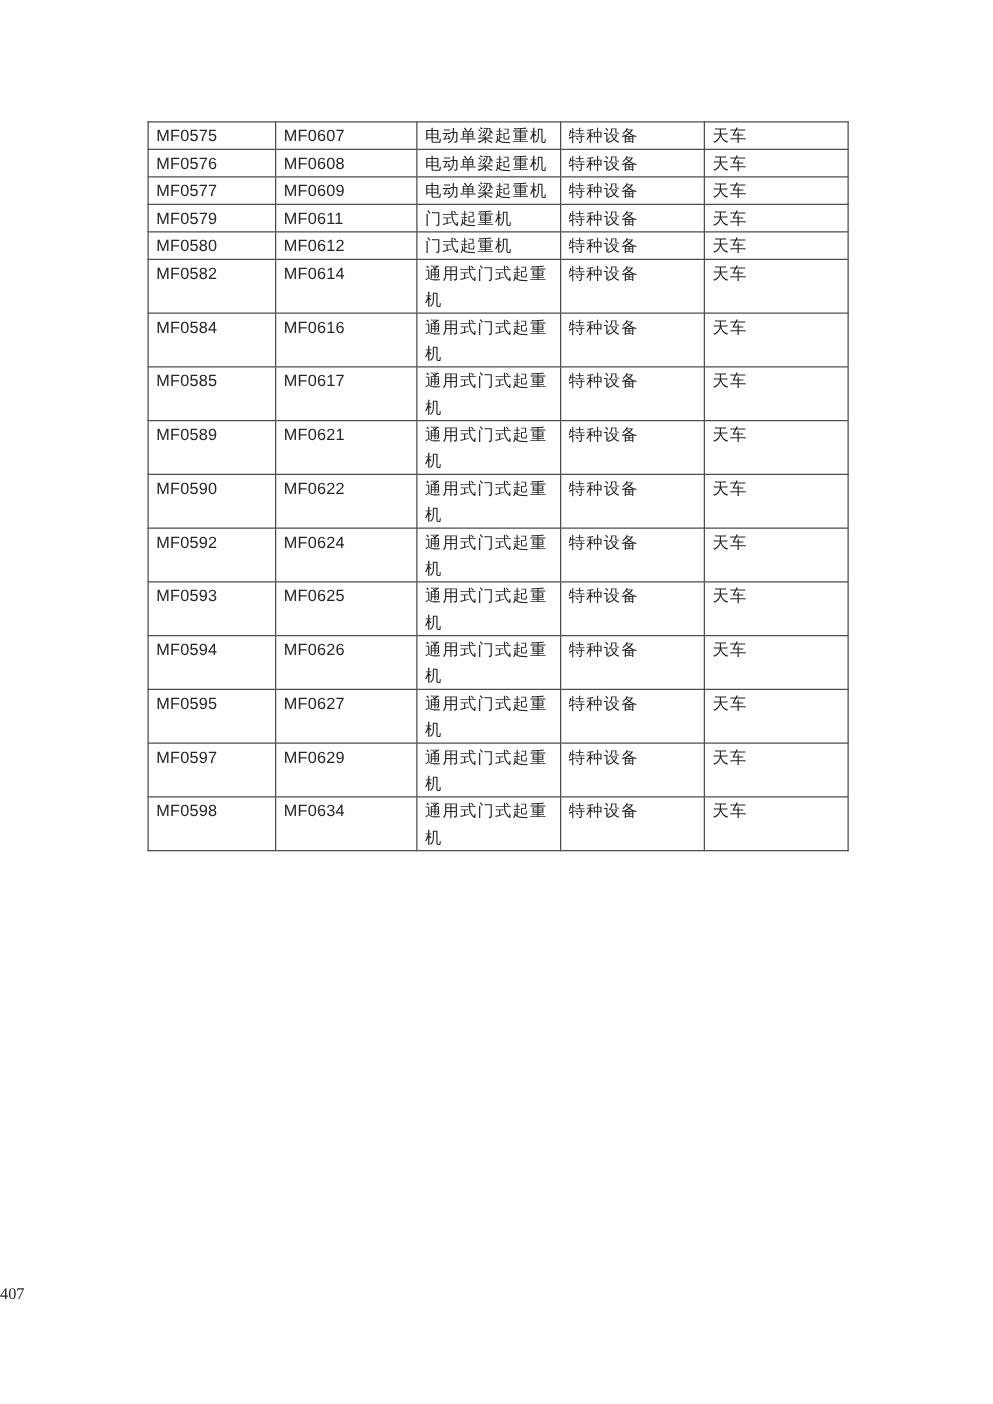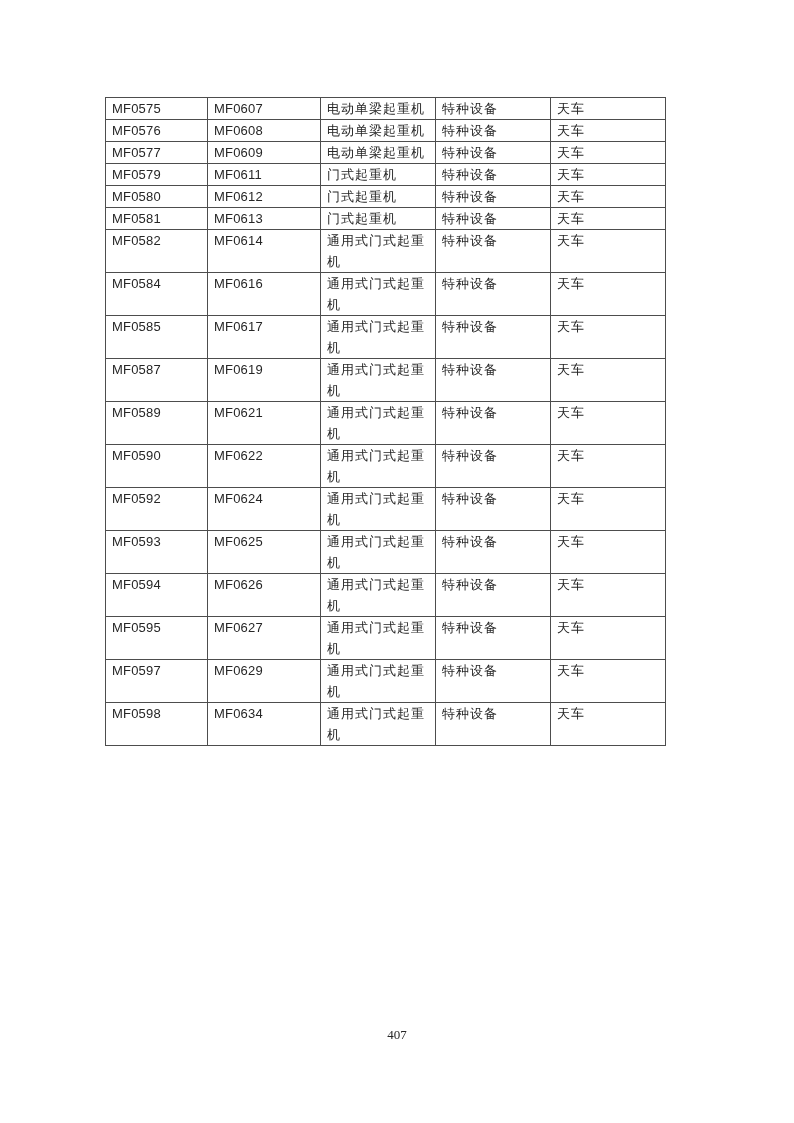--- a/index.html
+++ b/index.html
@@ -7,21 +7,21 @@
     position: relative;
     width: 794px;
     height: 1123px;
     background: var(--background, #ffffff);
     color: var(--text, #262626);
     font-family: "Liberation Sans", "DejaVu Sans", sans-serif;
     overflow: hidden;
   }
   table.data-table {
     position: absolute;
-    left: 105px;
+    left: 118px;
     top: 97px;
     width: 560px;
     border-collapse: collapse;
     table-layout: fixed;
   }
   table.data-table td {
     border: 1px solid var(--border, #4d4d4d);
     box-sizing: border-box;
     padding: 0 6px;
     font-size: 13px;
@@ -39,21 +39,20 @@
     font-family: "Liberation Serif", "DejaVu Serif", serif;
     letter-spacing: 1px;
   }
   tr.lines-1 td { height: 21px; }
   tr.lines-2 td { height: 42px; }
   .page-number {
     position: absolute;
     top: 1027px;
     left: 0;
     width: 100%;
-    text-align: center;
     font-family: "Liberation Serif", "DejaVu Serif", serif;
     font-size: 13px;
     color: var(--text, #262626);
   }
 </style>
 </head>
 <body>
 
 <div class="page">
 
@@ -95,51 +94,37 @@
         <td class="cjk">特种设备</td>
         <td class="cjk">天车</td>
       </tr>
         <tr class="table-row lines-1">
         <td class="code">MF0580</td>
         <td class="code">MF0612</td>
         <td class="cjk">门式起重机</td>
         <td class="cjk">特种设备</td>
         <td class="cjk">天车</td>
       </tr>
-        <tr class="table-row lines-1">
-        <td class="code">MF0581</td>
-        <td class="code">MF0613</td>
-        <td class="cjk">门式起重机</td>
-        <td class="cjk">特种设备</td>
-        <td class="cjk">天车</td>
-      </tr>
         <tr class="table-row lines-2">
         <td class="code">MF0582</td>
         <td class="code">MF0614</td>
         <td class="cjk">通用式门式起重机</td>
         <td class="cjk">特种设备</td>
         <td class="cjk">天车</td>
       </tr>
         <tr class="table-row lines-2">
         <td class="code">MF0584</td>
         <td class="code">MF0616</td>
         <td class="cjk">通用式门式起重机</td>
         <td class="cjk">特种设备</td>
         <td class="cjk">天车</td>
       </tr>
         <tr class="table-row lines-2">
         <td class="code">MF0585</td>
         <td class="code">MF0617</td>
-        <td class="cjk">通用式门式起重机</td>
-        <td class="cjk">特种设备</td>
-        <td class="cjk">天车</td>
-      </tr>
-        <tr class="table-row lines-2">
-        <td class="code">MF0587</td>
-        <td class="code">MF0619</td>
         <td class="cjk">通用式门式起重机</td>
         <td class="cjk">特种设备</td>
         <td class="cjk">天车</td>
       </tr>
         <tr class="table-row lines-2">
         <td class="code">MF0589</td>
         <td class="code">MF0621</td>
         <td class="cjk">通用式门式起重机</td>
         <td class="cjk">特种设备</td>
         <td class="cjk">天车</td>

